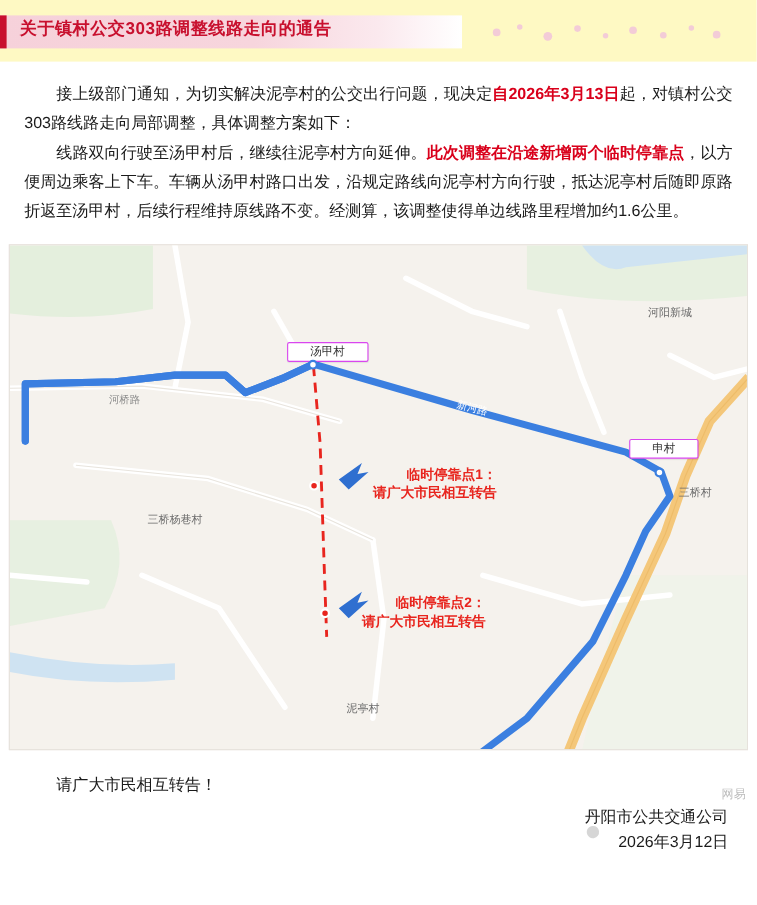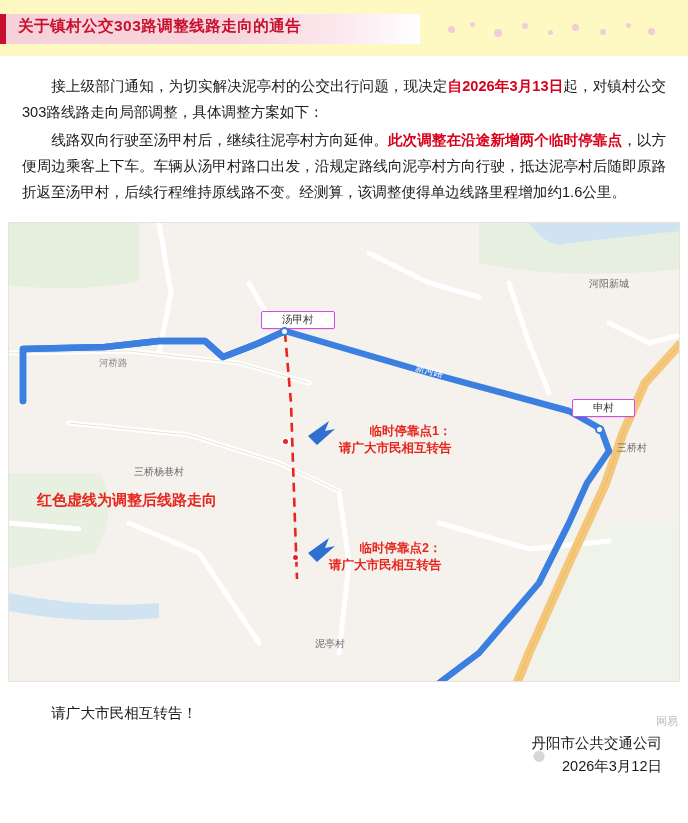--- a/index.html
+++ b/index.html
@@ -286,21 +286,20 @@
     <div>临时停靠点1：</div>
     <div>请广大市民相互转告</div>
   </div>
 
   <div class="stop-dot" style="left:282px; top:330px;"></div>
   <div class="annot" style="left:320px; top:317px;">
     <div>临时停靠点2：</div>
     <div>请广大市民相互转告</div>
   </div>
 
-  <div class="legend-note" style="left:28px; top:268px;">红色虚线为调整后线路走向</div>
 </div>
 
 <div class="footer">
   <p class="notice">请广大市民相互转告！</p>
   <div class="stamp">●</div>
   <div class="sign">
     <div>丹阳市公共交通公司</div>
     <div>2026年3月12日</div>
   </div>
   <div class="watermark">网易</div>

